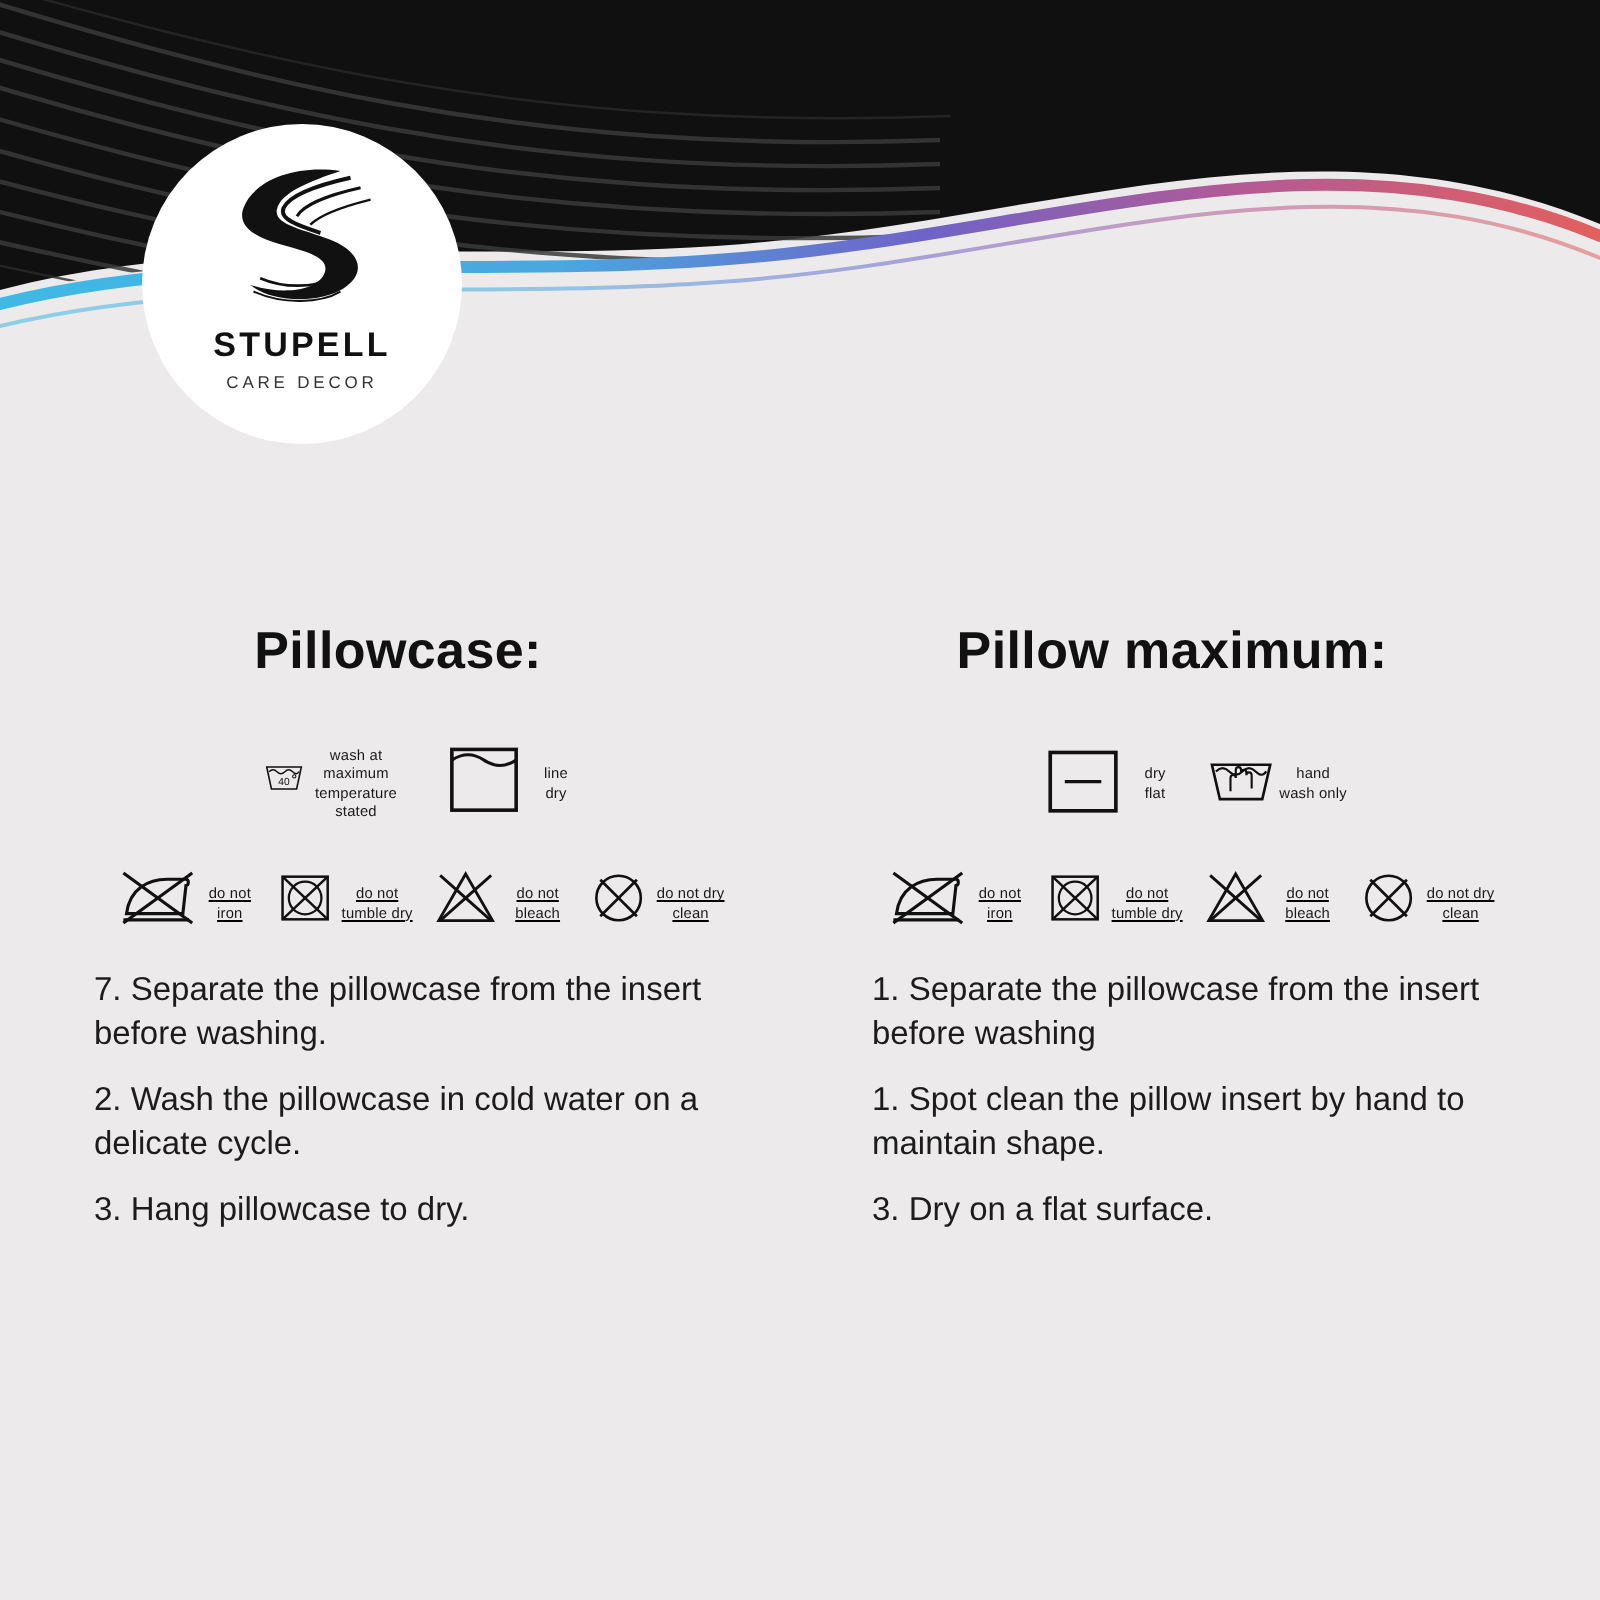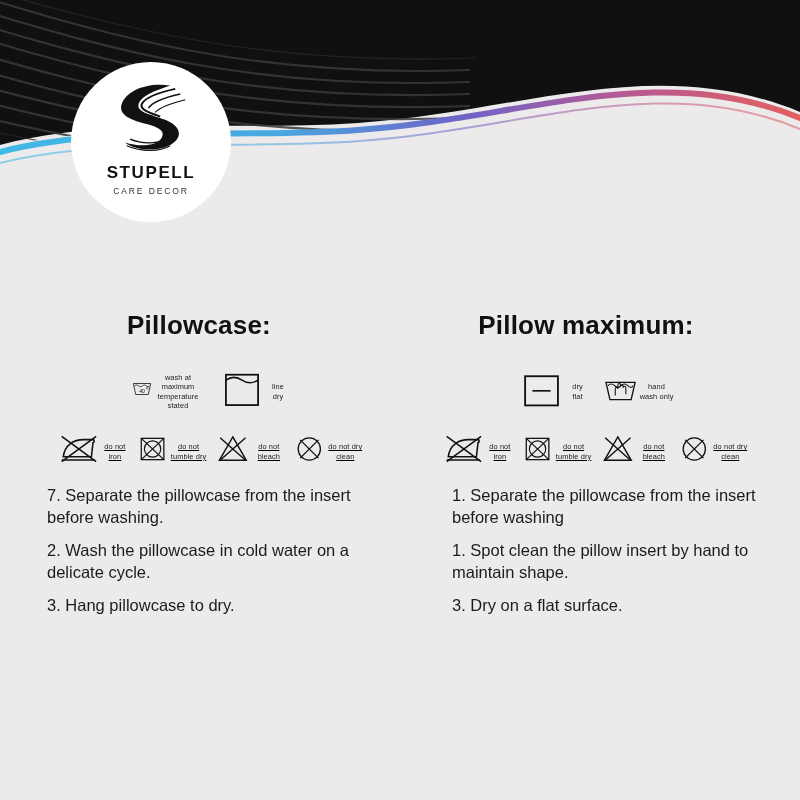--- a/index.html
+++ b/index.html
@@ -109,21 +109,21 @@
   .steps {
     margin-top: 14px;
     padding-left: 2px;
   }
   .step {
     font-size: 16.5px;
     line-height: 1.33;
     color: #1c1c1c;
     margin-bottom: 11px;
   }
-  .col-right .steps { padding-left: 6px; margin-left: 16px; }
+  .col-right .steps { padding-left: 6px; }
 </style>
 </head>
 <body>
 
 <div id="page">
 
   <div class="banner">
     <svg width="800" height="175" viewBox="0 0 800 175" xmlns="http://www.w3.org/2000/svg">
       <defs>
         <linearGradient id="gradline" x1="0" y1="0" x2="1" y2="0">

